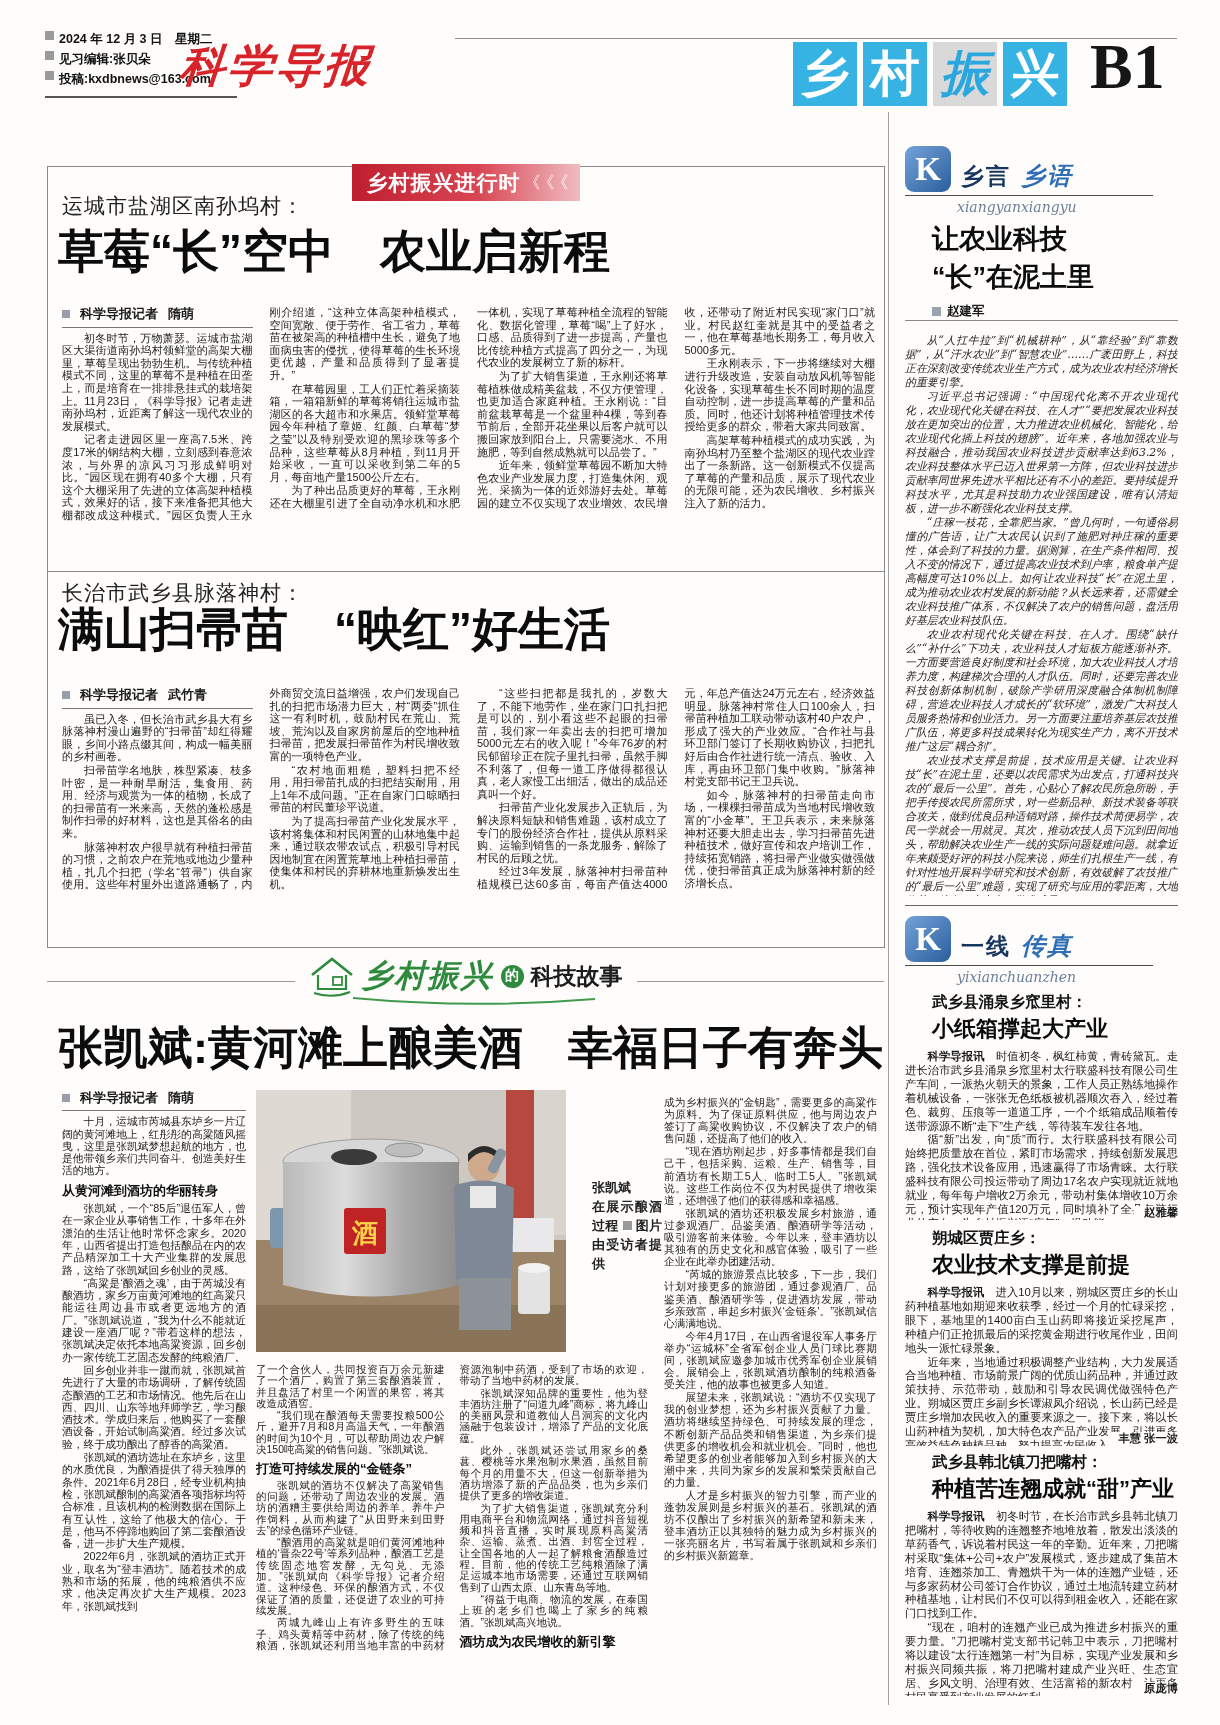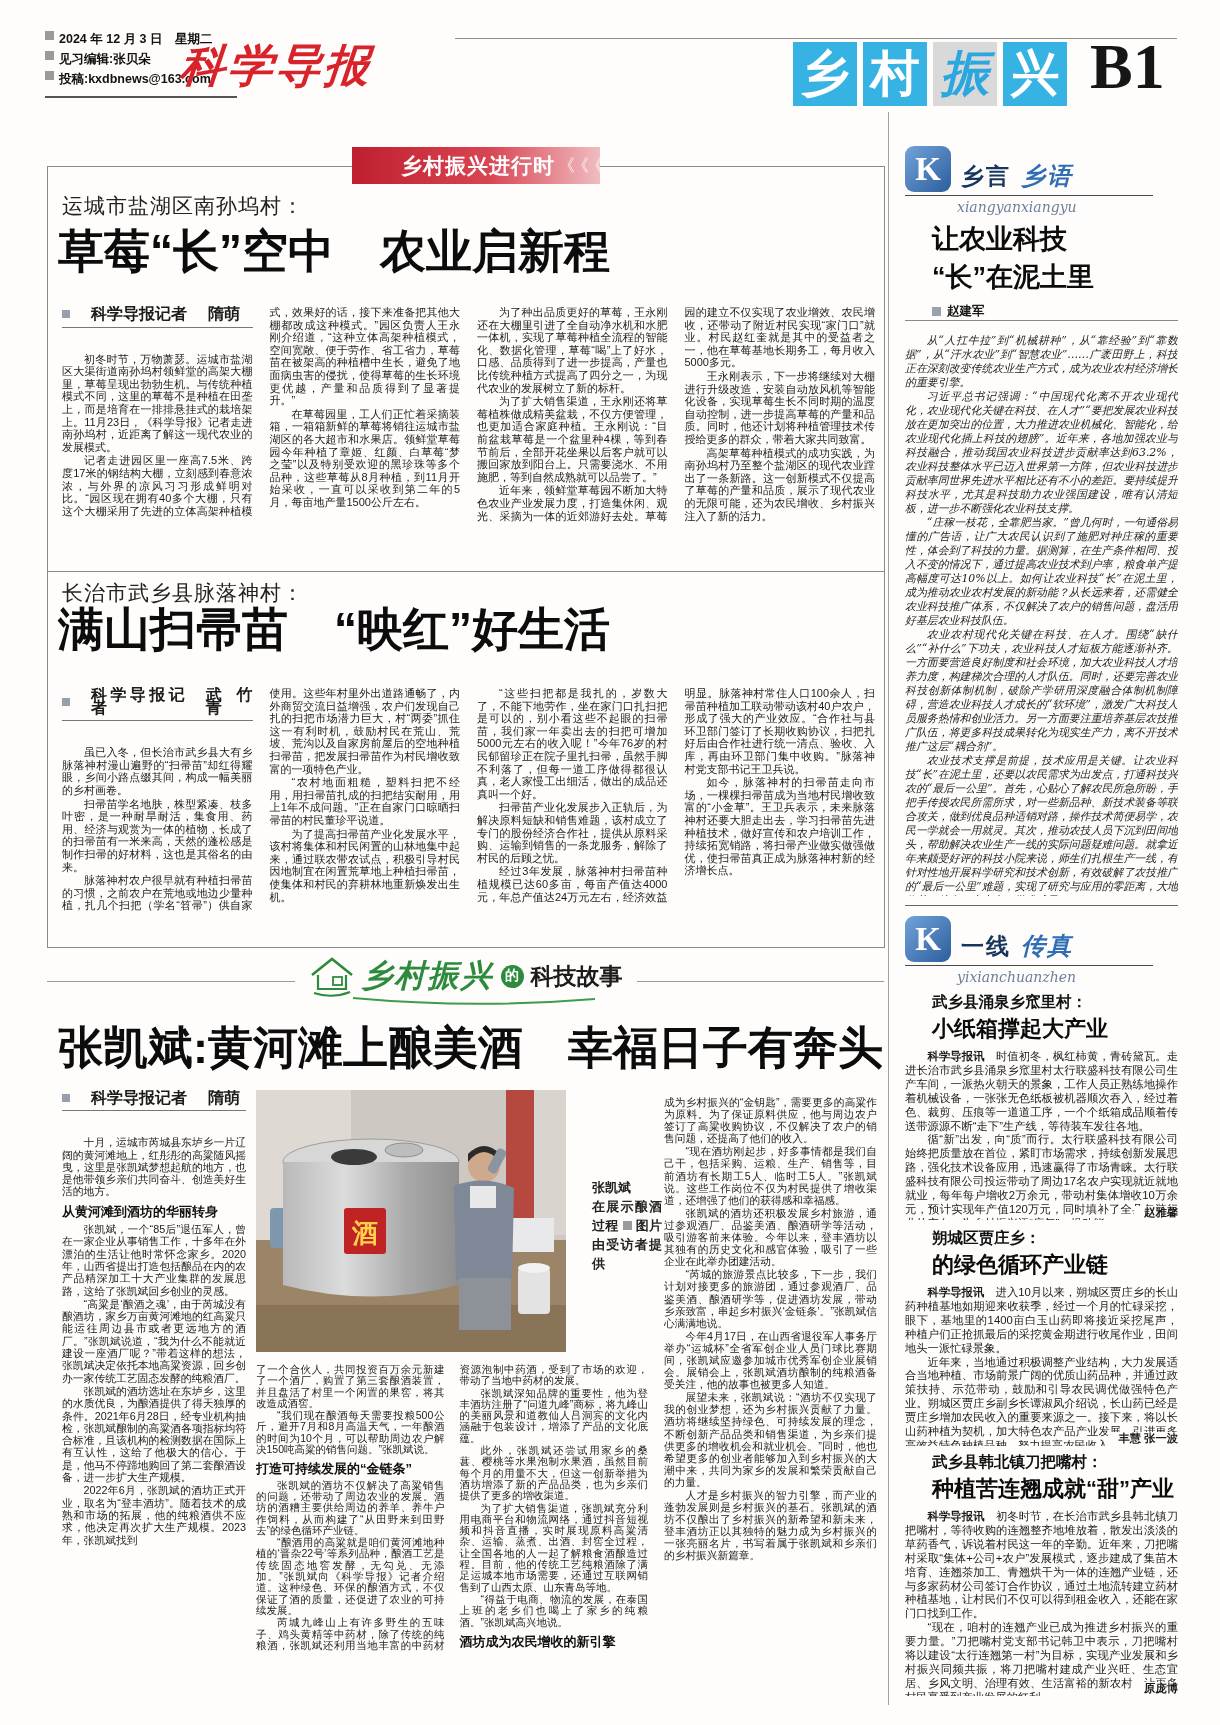--- a/index.html
+++ b/index.html
@@ -15,42 +15,42 @@
   #sec-blocks{position:absolute;left:793px;top:42px;display:flex;gap:6px;}
   .blk{width:64px;height:64px;background:#36b3e3;color:#fff;font-size:49px;font-weight:bold;
        display:flex;align-items:center;justify-content:center;}
   .blk.script{background:#d9d9d9;color:#29a7de;font-family:"DejaVu Serif",serif;font-style:italic;}
   #page-no{position:absolute;left:1090px;top:30px;font-family:"Liberation Serif",serif;font-size:64px;font-weight:bold;color:#161616;}
   
   #main-box{position:absolute;left:47px;top:166px;width:836px;height:780px;border:1px solid #8a8a8a;}
   #mid-rule{position:absolute;left:47px;top:571px;width:837px;height:1px;background:#8a8a8a;}
   #sb-divider{position:absolute;left:888px;top:112px;width:1px;height:1593px;background:#a0a0a0;}
   
-  #banner1{position:absolute;left:352px;top:147px;width:228px;height:37px;
+  #banner1{position:absolute;left:352px;top:164px;width:228px;height:37px;
            background:linear-gradient(90deg,#bf1f2e 0%,#d84552 55%,#f0bcc1 100%);
-           color:#fff;display:flex;align-items:center;justify-content:flex-end;
-           font-size:21px;font-weight:bold;letter-spacing:1px;padding-left:20px;}
+           color:#fff;display:flex;align-items:center;justify-content:center;
+           font-size:21px;font-weight:bold;letter-spacing:1px;}
   #banner1 .marks{font-size:17px;margin-left:3px;opacity:.85;font-weight:normal;letter-spacing:-3px;}
   #banner2{position:absolute;left:47px;top:950px;width:837px;height:62px;display:flex;align-items:center;gap:14px;}
   .b2-line{flex:1;height:1px;background:#9a9a9a;}
   .b2-center{display:flex;align-items:center;gap:7px;position:relative;padding-bottom:10px;}
   .b2-brand{font-size:31px;font-weight:bold;color:#2e8b3d;font-family:"DejaVu Serif",serif;font-style:italic;letter-spacing:2px;}
   .b2-de{width:23px;height:23px;border-radius:50%;background:#2e8b3d;color:#fff;font-size:14px;font-weight:bold;
          display:flex;align-items:center;justify-content:center;}
   .b2-suffix{font-size:23px;font-weight:bold;color:#1b1b1b;}
   .b2-swoosh{position:absolute;left:40px;bottom:0;}
   
   .kicker{position:absolute;font-size:21px;color:#222;letter-spacing:1px;}
   .headline{position:absolute;font-size:46px;font-weight:bold;color:#0c0c0c;white-space:nowrap;}
   .body-txt{position:absolute;text-align:justify;color:#1b1b1b;overflow:hidden;}
   .body-txt p{margin:0 0 1px;text-indent:2em;}
   .body-txt p.ni{text-indent:0;}
   h4.subhead{font-size:13px;margin:8px 0 5px;color:#101010;}
-  .byline{font-weight:bold;font-size:16px;border-bottom:1px solid #777;padding:2px 0 6px;margin-bottom:25px;
-          display:flex;gap:21px;align-items:center;}
+  .byline{font-weight:bold;font-size:13px;border-bottom:1px solid #777;padding:2px 0 6px;margin-bottom:4px;
+          display:flex;gap:10px;align-items:center;}
   .byline .sq{width:8px;height:8px;background:#97a0aa;display:inline-block;flex:0 0 auto;}
   #a1-body,#a2-body{column-count:4;column-gap:17px;font-size:11px;line-height:12.6px;}
   #a1-kicker{left:62px;top:192px;} #a1-headline{left:58px;top:221px;}
   #a1-body{left:62px;top:306px;width:813px;height:252px;}
   #a2-kicker{left:62px;top:579px;} #a2-headline{left:58px;top:599px;}
   #a2-body{left:62px;top:687px;width:813px;height:252px;}
   #a3-headline{left:58px;top:1018px;font-size:45px;}
   #a3-col1{left:62px;top:1090px;width:184px;height:577px;font-size:10.8px;line-height:12.3px;}
   #a3-below{left:256px;top:1364px;width:392px;height:302px;column-count:2;column-gap:15px;font-size:10.5px;line-height:11.3px;}
   #a3-right{left:664px;top:1096px;width:213px;height:570px;font-size:10.7px;line-height:12.1px;}
@@ -192,20 +192,21 @@
     <div class="byline">
       <span class="sq"></span>
       <span>科学导报记者</span>
       <span>隋萌</span>
     </div>
     <div>
         <p>十月，运城市芮城县东垆乡一片辽阔的黄河滩地上，红彤彤的高粱随风摇曳，这里是张凯斌梦想起航的地方，也是他带领乡亲们共同奋斗、创造美好生活的地方。</p>
         <h4 class="subhead">从黄河滩到酒坊的华丽转身</h4>
         <p>张凯斌，一个“85后”退伍军人，曾在一家企业从事销售工作，十多年在外漂泊的生活让他时常怀念家乡。2020年，山西省提出打造包括酿品在内的农产品精深加工十大产业集群的发展思路，这给了张凯斌回乡创业的灵感。</p>
         <p>“高粱是‘酿酒之魂’，由于芮城没有酿酒坊，家乡万亩黄河滩地的红高粱只能运往周边县市或者更远地方的酒厂。”张凯斌说道，“我为什么不能就近建设一座酒厂呢？”带着这样的想法，张凯斌决定依托本地高粱资源，回乡创办一家传统工艺固态发酵的纯粮酒厂。</p>
+        <p>回乡创业并非一蹴而就，张凯斌首先进行了大量的市场调研，了解传统固态酿酒的工艺和市场情况。他先后在山西、四川、山东等地拜师学艺，学习酿酒技术。学成归来后，他购买了一套酿酒设备，开始试制高粱酒。经过多次试验，终于成功酿出了醇香的高粱酒。</p>
         <p>张凯斌的酒坊选址在东垆乡，这里的水质优良，为酿酒提供了得天独厚的条件。2021年6月28日，经专业机构抽检，张凯斌酿制的高粱酒各项指标均符合标准，且该机构的检测数据在国际上有互认性，这给了他极大的信心。于是，他马不停蹄地购回了第二套酿酒设备，进一步扩大生产规模。</p>
         <p>2022年6月，张凯斌的酒坊正式开业，取名为“登丰酒坊”。随着技术的成熟和市场的拓展，他的纯粮酒供不应求，他决定再次扩大生产规模。2023年，张凯斌找到</p>
       </div>
   </div>
 
   <div id="a3-photo">
     <svg width="310" height="262" viewBox="0 0 310 262">
       <defs>
         <linearGradient id="metal" x1="0" y1="0" x2="1" y2="0">
           <stop offset="0" stop-color="#b9b9b9"></stop>
@@ -315,21 +316,21 @@
 
   <div id="i1-kicker" class="item-kicker">武乡县涌泉乡窊里村：</div>
   <div id="i1-headline" class="item-headline">小纸箱撑起大产业</div>
   <div id="i1-body" class="item-body">
     <p><b class="lead">科学导报讯</b>　<span>时值初冬，枫红柿黄，青砖黛瓦。走进长治市武乡县涌泉乡窊里村太行联盛科技有限公司生产车间，一派热火朝天的景象，工作人员正熟练地操作着机械设备，一张张无色纸板被机器顺次吞入，经过着色、裁剪、压痕等一道道工序，一个个纸箱成品顺着传送带源源不断“走下”生产线，等待装车发往各地。</span></p>
     <p>循“新”出发，向“质”而行。太行联盛科技有限公司始终把质量放在首位，紧盯市场需求，持续创新发展思路，强化技术设备应用，迅速赢得了市场青睐。太行联盛科技有限公司投运带动了周边17名农户实现就近就地就业，每年每户增收2万余元，带动村集体增收10万余元，预计实现年产值120万元，同时填补了全县包装行业的空白，为乡村振兴添“底气”、提动能。</p>
     <span class="item-author">赵雅馨</span>
   </div>
 
   <div id="i2-kicker" class="item-kicker">朔城区贾庄乡：</div>
-  <div id="i2-headline" class="item-headline">的绿色循环产业链</div>
+  <div id="i2-headline" class="item-headline">农业技术支撑是前提</div>
   <div id="i2-body" class="item-body">
     <p><b class="lead">科学导报讯</b>　<span>进入10月以来，朔城区贾庄乡的长山药种植基地如期迎来收获季，经过一个月的忙碌采挖，眼下，基地里的1400亩白玉山药即将接近采挖尾声，种植户们正抢抓最后的采挖黄金期进行收尾作业，田间地头一派忙碌景象。</span></p>
     <p>近年来，当地通过积极调整产业结构，大力发展适合当地种植、市场前景广阔的优质山药品种，并通过政策扶持、示范带动，鼓励和引导农民调优做强特色产业。朔城区贾庄乡副乡长谭淑凤介绍说，长山药已经是贾庄乡增加农民收入的重要来源之一。接下来，将以长山药种植为契机，加大特色农产品产业发展，引进更多高效益特色种植品种，努力提高农民收入。</p>
     <span class="item-author">丰慧 张一波</span>
   </div>
 
   <div id="i3-kicker" class="item-kicker">武乡县韩北镇刀把嘴村：</div>
   <div id="i3-headline" class="item-headline">种植苦连翘成就“甜”产业</div>
   <div id="i3-body" class="item-body">
     <p><b class="lead">科学导报讯</b>　<span>初冬时节，在长治市武乡县韩北镇刀把嘴村，等待收购的连翘整齐地堆放着，散发出淡淡的草药香气，诉说着村民这一年的辛勤。近年来，刀把嘴村采取“集体+公司+农户”发展模式，逐步建成了集苗木培育、连翘茶加工、青翘烘干为一体的连翘产业链，还与多家药材公司签订合作协议，通过土地流转建立药材种植基地，让村民们不仅可以得到租金收入，还能在家门口找到工作。</span></p>

